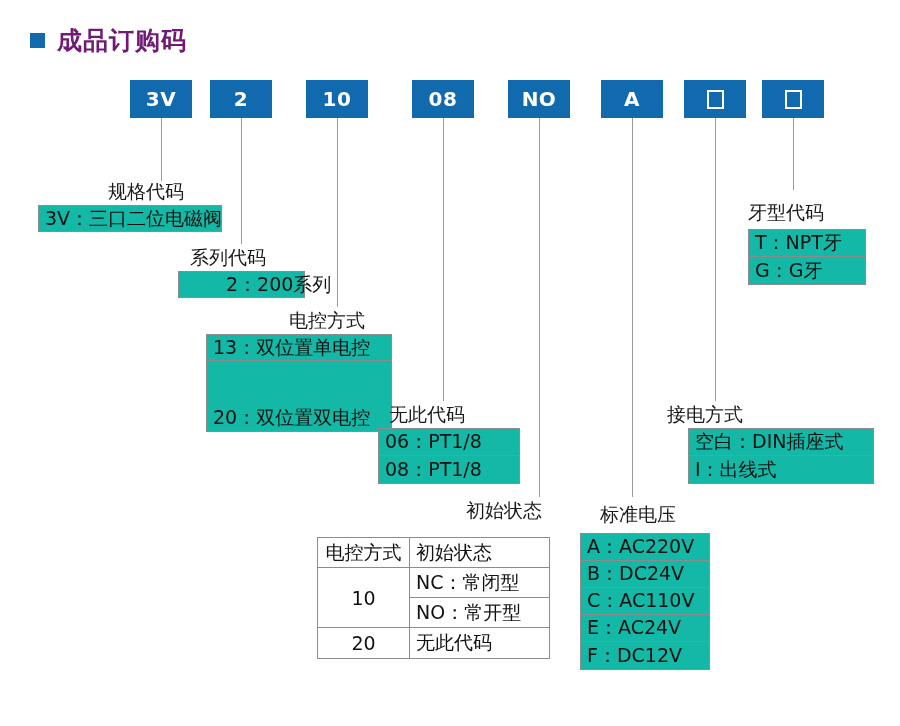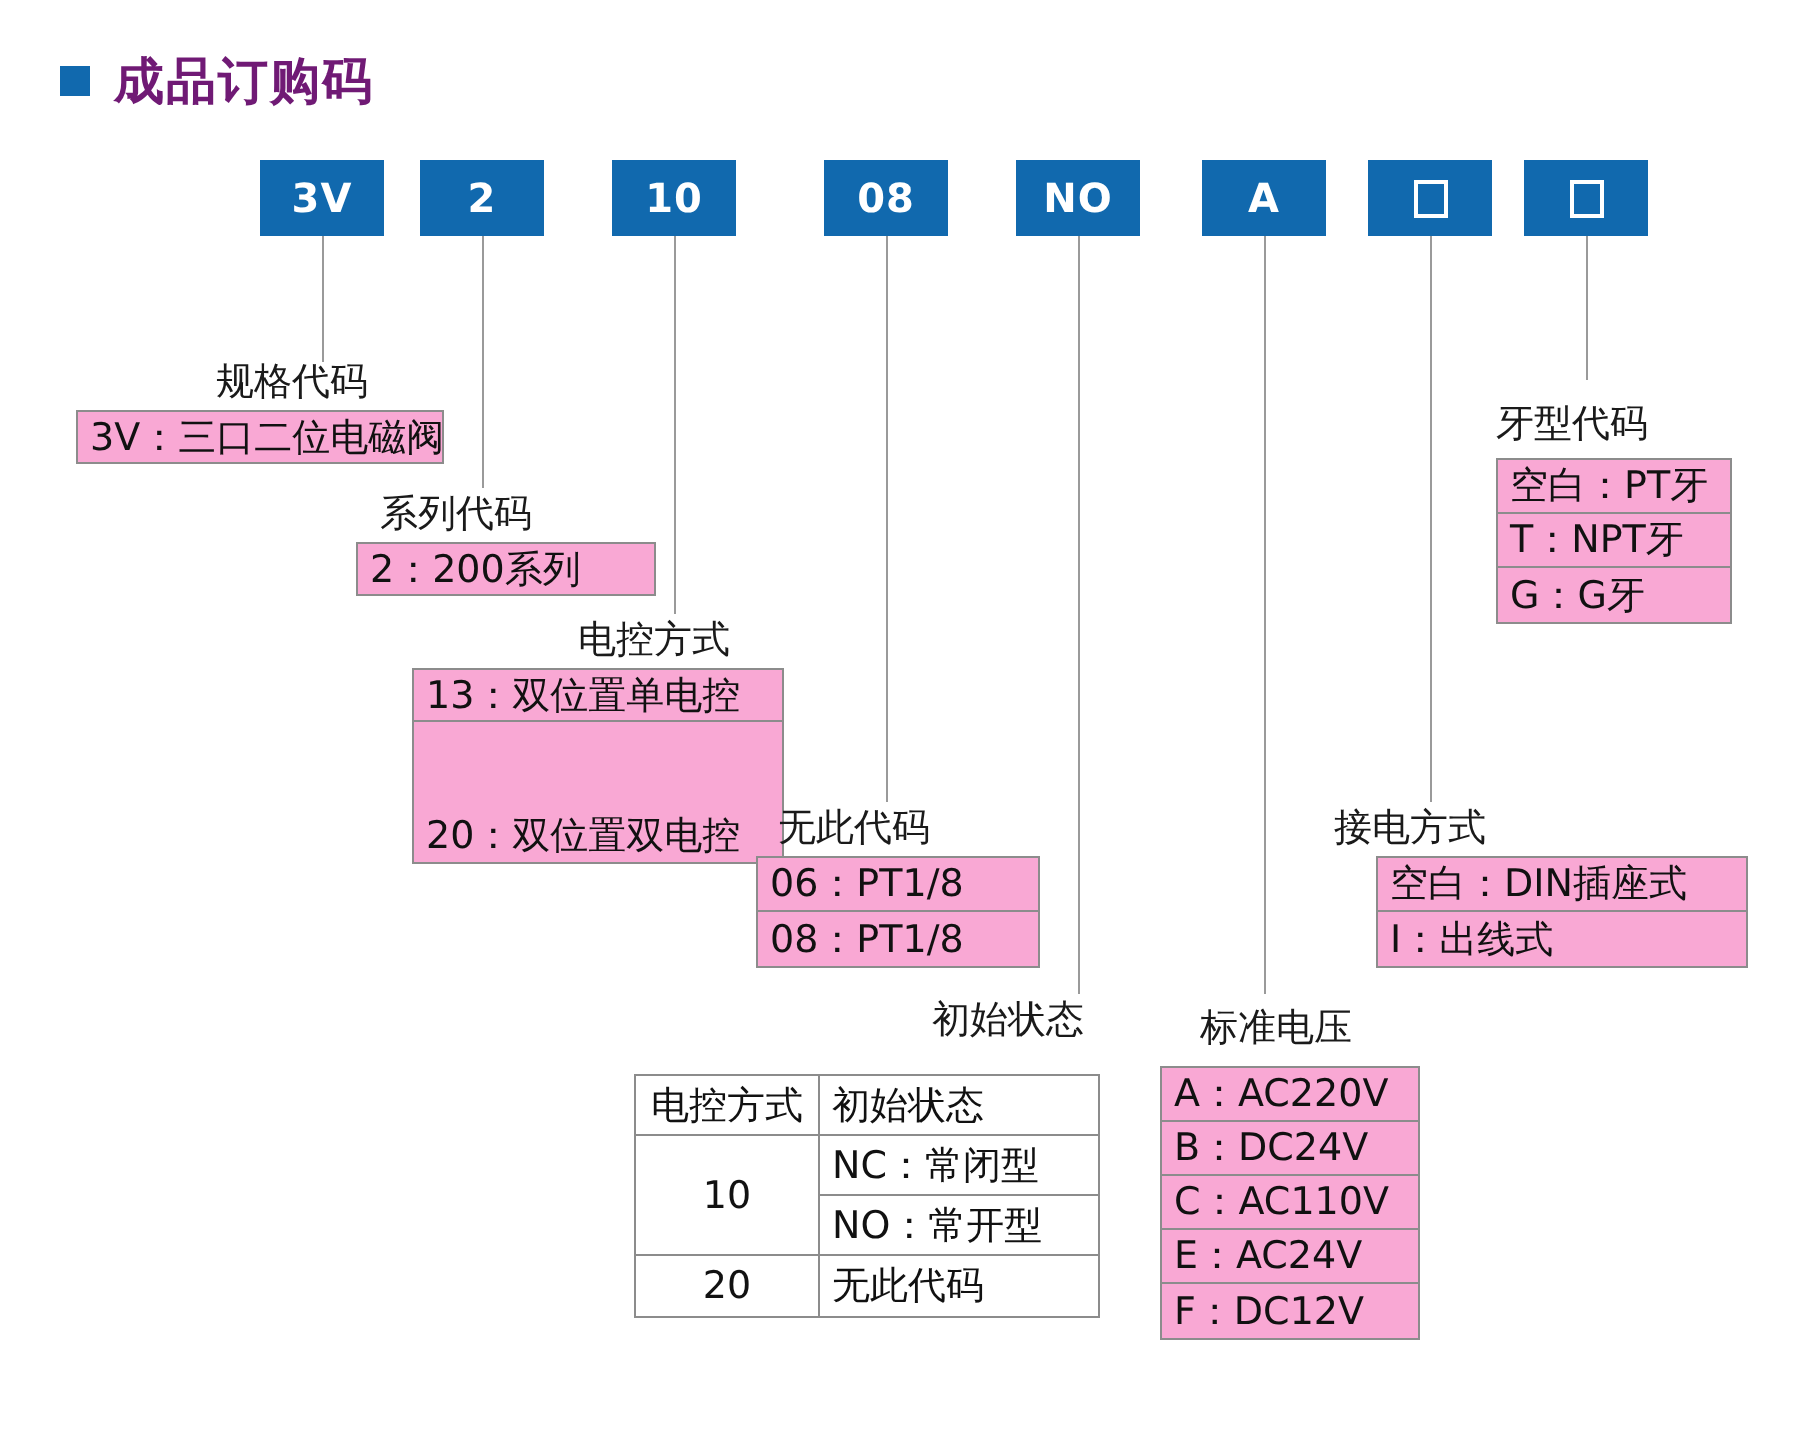--- a/index.html
+++ b/index.html
@@ -74,21 +74,21 @@
     color: #1a1a1a;
     white-space: nowrap;
     line-height: 1;
   }
 
   
   .optbox {
     position: absolute;
     border: 1px solid #8c8c8c;
     box-sizing: border-box;
-    background: #f9a8d4;
+    background: #14b8a6;
   }
   .optbox .row {
     border-bottom: 1px solid #8c8c8c;
     font-size: 19px;
     color: #111111;
     display: flex;
     align-items: center;
     padding: 0 6px;
     white-space: nowrap;
     box-sizing: border-box;
@@ -154,21 +154,21 @@
   <div class="conn" style="left:632px; top:118px; height:379px;"></div>
   <div class="conn" style="left:715px; top:118px; height:283px;"></div>
   <div class="conn" style="left:793px; top:118px; height:72px;"></div>
 
   <div class="caption" style="left:108px; top:182px;">规格代码</div>
   <div class="optbox" style="left:38px; top:205px; width:184px;">
     <div class="row" style="height:25px;">3V：三口二位电磁阀</div>
   </div>
 
   <div class="caption" style="left:190px; top:248px;">系列代码</div>
-  <div class="optbox" style="left:178px; top:271px; width:150px;">
+  <div class="optbox" style="left:178px; top:271px; width:127px;padding-left:41px;">
     <div class="row" style="height:25px;">2：200系列</div>
   </div>
 
   <div class="caption" style="left:289px; top:311px;">电控方式</div>
   <div class="optbox" style="left:206px; top:334px; width:186px;">
     <div class="row" style="height:26px;">13：双位置单电控</div>
     <div class="row" style="height:26px;margin-top:44px;">20：双位置双电控</div>
   </div>
 
   <div class="caption" style="left:389px; top:405px;">无此代码</div>
@@ -200,18 +200,17 @@
   </div>
 
   <div class="caption" style="left:667px; top:405px;">接电方式</div>
   <div class="optbox" style="left:688px; top:428px; width:186px;">
     <div class="row" style="height:27px;">空白：DIN插座式</div>
     <div class="row" style="height:27px;">I：出线式</div>
   </div>
 
   <div class="caption" style="left:748px; top:203px;">牙型代码</div>
   <div class="optbox" style="left:748px; top:229px; width:118px;">
-    <div class="row" style="height:27px;">空白：PT牙</div>
     <div class="row" style="height:27px;">T：NPT牙</div>
     <div class="row" style="height:27px;">G：G牙</div>
   </div>
 
 </div>
 
 </body></html>

